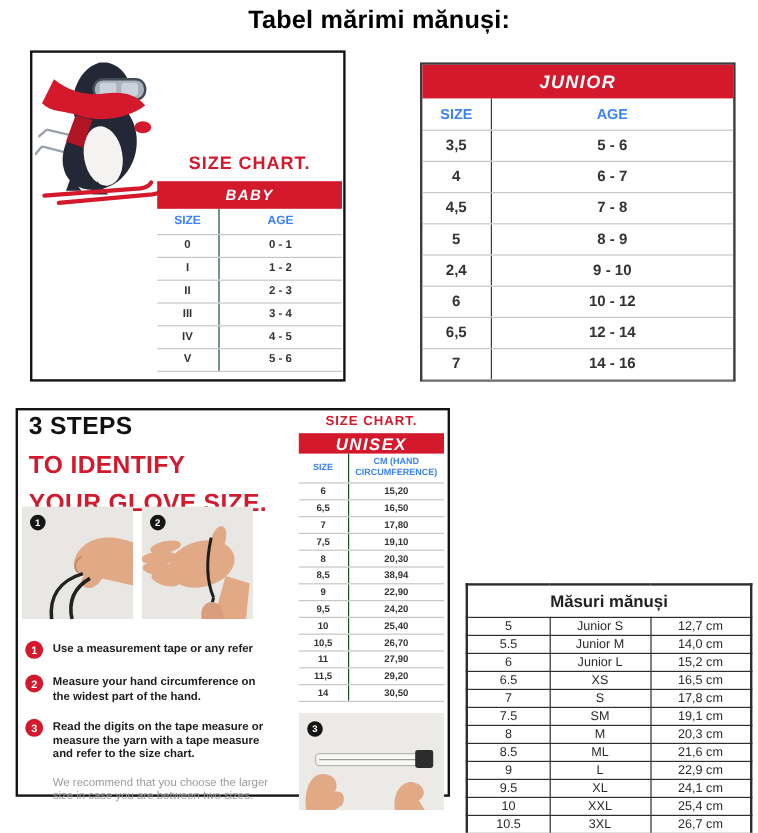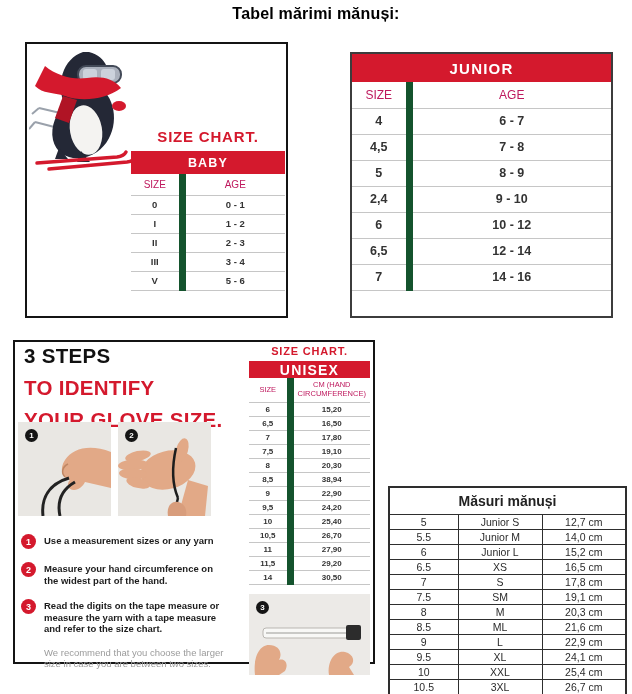--- a/index.html
+++ b/index.html
@@ -5,39 +5,40 @@
   * { margin:0; padding:0; box-sizing:border-box; }
   html,body { background:#fff; }
   body {
     width:632px; height:694px; position:relative; overflow:hidden;
     font-family:"Liberation Sans", sans-serif; color:#111;
   }
 
   
   .page-title {
     position:absolute; top:5px; left:0; width:632px; text-align:center;
-    font-size:16px; font-weight:bold; color:#000; letter-spacing:.2px;
+    font-size:21px; font-weight:bold; color:#000; letter-spacing:.2px;
   }
 
   
   table { border-collapse:collapse; }
   .banner-th {
     background:#d4192d; color:#fff; font-weight:bold; text-align:center;
     letter-spacing:1.2px;
+    font-style:italic;
   }
   .cols-th {
-    font-weight:normal; color:#be185d; text-align:center;
+    font-weight:bold; color:#3b82f6; text-align:center;
     border-bottom:1px solid #c6c6c6;
   }
   .chart-table td {
     font-weight:bold; color:#333; text-align:center;
     border-bottom:1px solid #c6c6c6;
   }
   .chart-table .cols-th + .cols-th,
-  .chart-table td + td { border-left:7px solid #14532d; }
+  .chart-table td + td { border-left:1px solid #14532d; }
 
   
   .box-baby {
     position:absolute; left:25px; top:42px; width:263px; height:276px;
     border:2px solid #141414; background:#fff;
   }
   .penguin { position:absolute; left:2px; top:2px; width:110px; height:124px; }
   .sc-label { color:#d4192d; font-weight:bold; letter-spacing:.8px; text-align:center; }
   .sc-baby { position:absolute; left:104px; top:84px; width:154px; font-size:15px; }
   .baby-table { position:absolute; left:104px; top:107px; width:154px; }
@@ -166,20 +167,24 @@
           </tr>
           <tr>
             <td>II</td>
             <td>2 - 3</td>
           </tr>
           <tr>
             <td>III</td>
             <td>3 - 4</td>
           </tr>
           <tr>
+            <td>IV</td>
+            <td>4 - 5</td>
+          </tr>
+          <tr>
             <td>V</td>
             <td>5 - 6</td>
           </tr>
         </tbody>
     </table>
   </section>
 
   <section class="box-junior">
     <table class="chart-table junior-table">
       <colgroup>
@@ -189,20 +194,24 @@
       <thead>
         <tr>
           <th colspan="2" class="banner-th">JUNIOR</th>
         </tr>
         <tr>
           <th class="cols-th">SIZE</th>
           <th class="cols-th">AGE</th>
         </tr>
       </thead>
       <tbody>
+          <tr>
+            <td>3,5</td>
+            <td>5 - 6</td>
+          </tr>
           <tr>
             <td>4</td>
             <td>6 - 7</td>
           </tr>
           <tr>
             <td>4,5</td>
             <td>7 - 8</td>
           </tr>
           <tr>
             <td>5</td>
@@ -260,21 +269,21 @@
           <path d="M60,76 L57,88" stroke="#1d1d1d" stroke-width="2.5" fill="none"></path>
           <path d="M50,94 C48,82 56,77 63,81 C70,85 68,94 68,94 Z" fill="#d89d7c"></path>
         </svg>
         <div class="photo-badge">2</div>
       </div>
     </div>
 
     <div class="steps-list">
       <div class="step">
         <div class="step-badge">1</div>
-        <div class="step-text">Use a measurement sizes or any yarn</div>
+        <div class="step-text">Use a measurement tape or any refer</div>
       </div>
       <div class="step">
         <div class="step-badge">2</div>
         <div class="step-text">Measure your hand circumference on the widest part of the hand.</div>
       </div>
       <div class="step">
         <div class="step-badge">3</div>
         <div class="step-text">Read the digits on the tape measure or measure the yarn with a tape measure and refer to the size chart.</div>
       </div>
       <div class="steps-note">We recommend that you choose the larger size in case you are between two sizes.</div>

